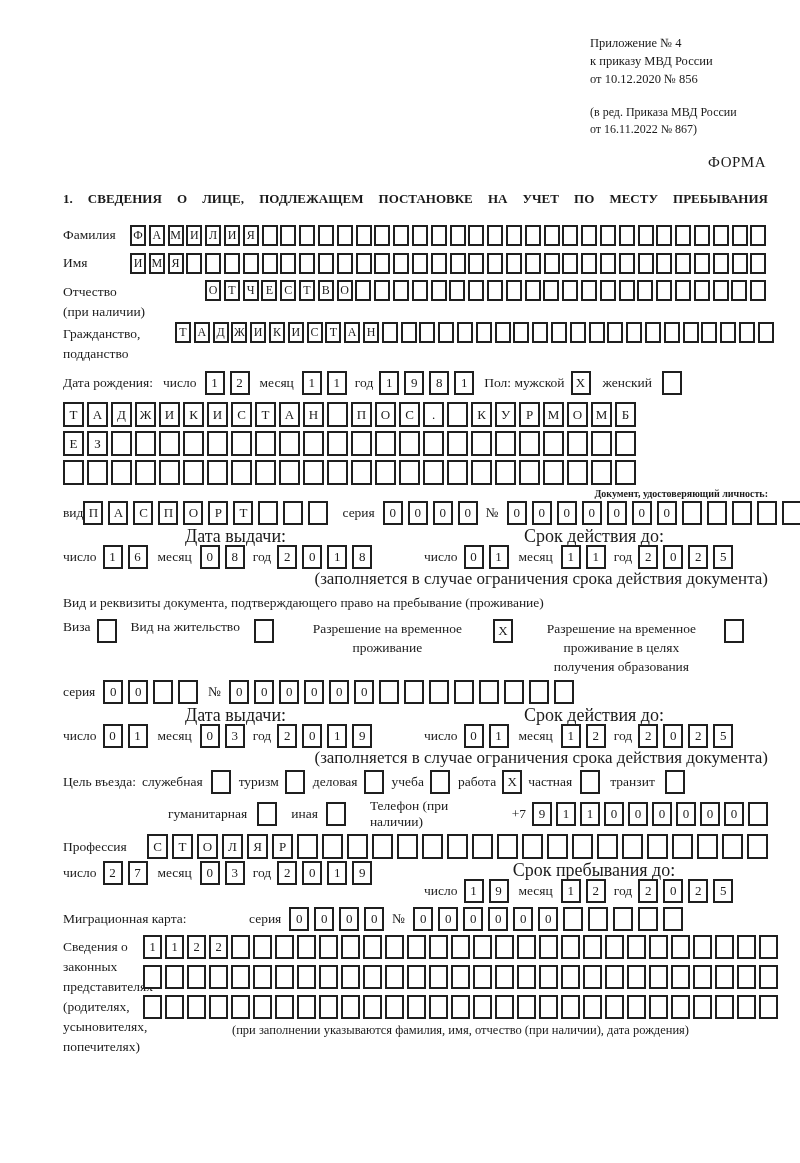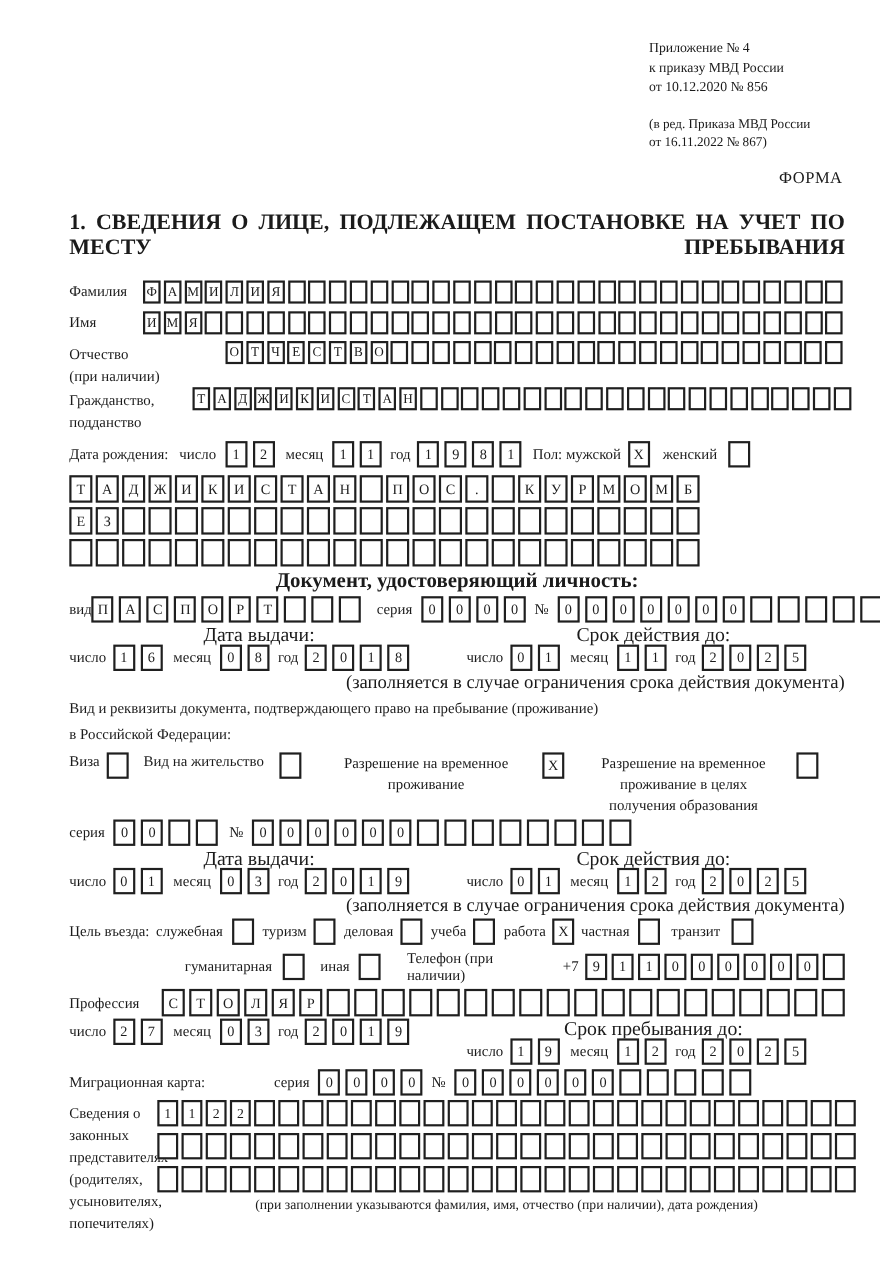--- a/index.html
+++ b/index.html
@@ -8,41 +8,41 @@
   .page{box-sizing:border-box;width:800px;height:1163px;padding:34px 32px 0 63px;position:relative;background:#fff;border-radius:17px;}
 
   
   .ref{width:178px;margin-left:auto;font-size:12.5px;line-height:18px;}
   .ref .grp2{font-size:12px;line-height:17px;margin-top:16px;}
   .forma{font-weight:normal;font-size:15px;text-align:right;margin-top:16px;padding-right:2px;letter-spacing:.5px;}
 
   .title{margin-top:18px;text-align:center;font-weight:bold;font-size:15px;line-height:22px;letter-spacing:.4px;}
   .uline{display:inline-block;width:56px;border-bottom:2px solid #1b1b1b;margin-left:10px;vertical-align:baseline;}
 
-  .sec1{margin-top:20px;font-weight:bold;font-size:20px;text-align:justify;text-align-last:justify;}
+  .sec1{margin-top:20px;font-weight:bold;font-size:13px;text-align:justify;text-align-last:justify;}
 
   
   .row{display:flex;align-items:flex-start;}
   .lbl{flex:0 0 auto;padding-top:2px;}
   .stackcol span{display:block;line-height:20px;}
   .cells{display:flex;flex-wrap:nowrap;}
   .cell{display:flex;align-items:center;justify-content:center;border:2px solid #1f1f1f;
         box-sizing:border-box;background:#fff;font-family:"Liberation Serif",serif;}
   .c-sm{gap:2.8px}.c-sm .cell{width:16px;height:21px;font-size:12px;}
   .c-md{gap:3px}.c-md .cell{width:21px;height:25px;font-size:13px;}
   .c-pf{gap:4px}.c-pf .cell{width:21px;height:25px;font-size:13px;}
   .c-dt{gap:5px}.c-dt .cell{width:20px;height:24px;font-size:13px;}
   .c-lg{gap:3px}.c-lg .cell{width:19px;height:24px;font-size:12.5px;}
   .c-chk .cell{width:20px;height:24px;font-size:13px;}
 
   .mt2{margin-top:2px}.mt4{margin-top:4px}.mt6{margin-top:6px}.mt7{margin-top:7px}.mt18{margin-top:18px}
   .ml6{margin-left:6px}.ml8{margin-left:8px}.ml10{margin-left:10px}.ml12{margin-left:12px}
   .ml14{margin-left:14px}.ml16{margin-left:16px}.ml24{margin-left:24px}
 
-  .doc-head{font-weight:bold;text-align:center;margin-top:3px;font-size:19px;}
+  .doc-head{font-weight:bold;text-align:right;margin-top:3px;font-size:10px;}
   .dategrp{display:inline-block;}
   .dategrp .dhead{text-align:center;font-size:18px;line-height:18px;}
   .dateline{display:flex;align-items:center;}
   .notep{font-size:17px;text-align:right;line-height:16px;margin-top:2px;}
   .ctr{text-align:center;line-height:19px;}
   .ctr span{display:block;}
   .vrow{display:flex;align-items:flex-start;margin-top:4px;}
   .prow{display:flex;align-items:center;margin-top:4px;flex-wrap:nowrap;}
   .legal-note{font-size:12.5px;margin-top:4px;text-align:center;}
 </style>
@@ -421,21 +421,20 @@
             <span class="cell">2</span>
             <span class="cell">5</span>
           </div>
       </div>
     </div>
   </div>
   <div class="notep">(заполняется в случае ограничения срока действия документа)</div>
 
   <div class="mt4" style="line-height:24px">
     <div>Вид и реквизиты документа, подтверждающего право на пребывание (проживание)</div>
-    <div>в Российской Федерации:</div>
   </div>
 
   <div class="vrow">
     <span>Виза</span>
     <div class="cells c-chk ml6">
         <span class="cell"></span>
       </div>
     <span class="ml14">Вид на жительство</span>
     <div class="cells c-chk ml14">
         <span class="cell"></span>

